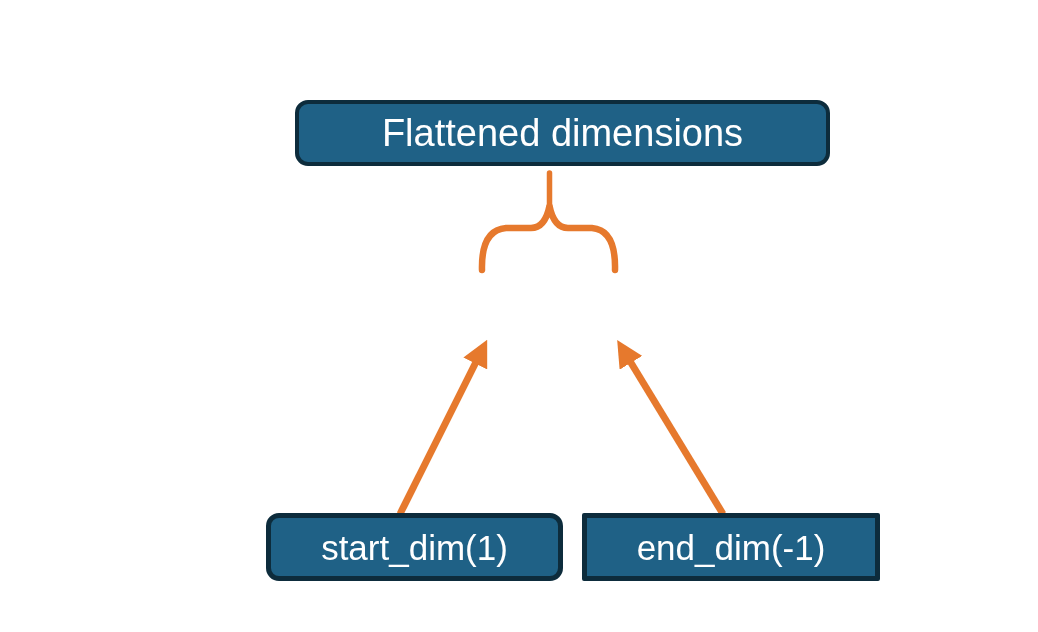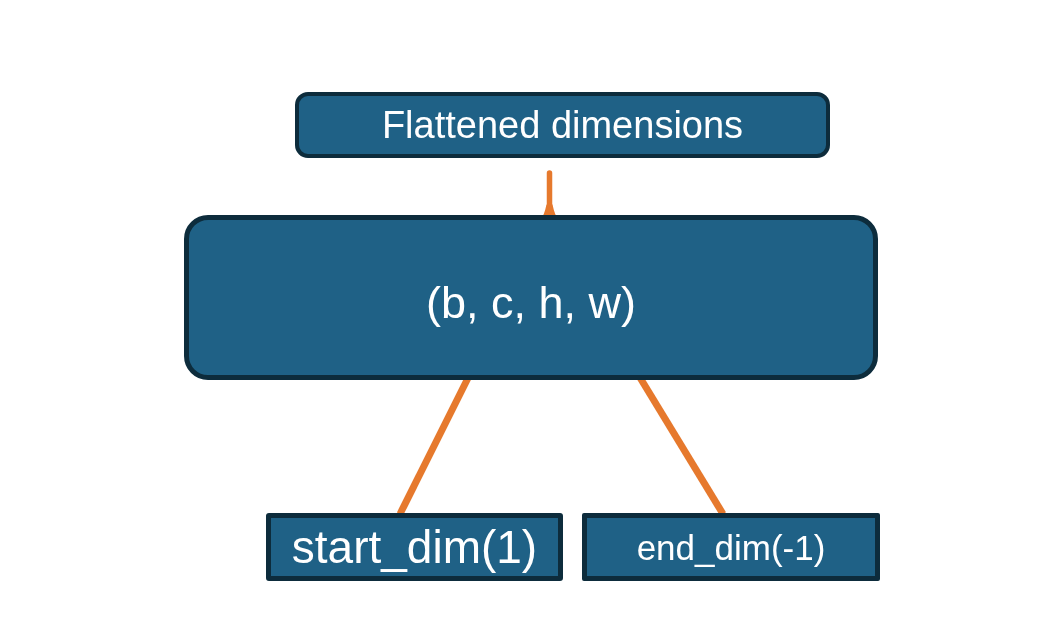--- a/index.html
+++ b/index.html
@@ -29,44 +29,44 @@
     background: var(--box-fill, #1f6186);
     border: 4px solid var(--box-border, #0d2c3c);
     color: var(--text-color, #ffffff);
     display: flex;
     align-items: center;
     justify-content: center;
     text-align: center;
   }
   .title-box {
     left: 295px;
-    top: 92px;
+    top: 100px;
     width: 535px;
     height: 66px;
     border-radius: 13px;
     font-size: 38px;
   }
   .main-box {
     left: 184px;
     top: 215px;
     width: 694px;
     height: 165px;
     border-width: 5px;
     border-radius: 24px;
     font-size: 45px;
     padding-top: 10px;
   }
   .start-box {
     left: 266px;
     top: 513px;
     width: 297px;
     height: 68px;
-    border-radius: 3px;
+    border-radius: 13px;
     border-width: 5px;
-    font-size: 46px;
+    font-size: 35px;
   }
   .end-box {
     left: 582px;
     top: 513px;
     width: 298px;
     height: 68px;
     border-radius: 2px;
     border-width: 5px;
     font-size: 35px;
   }
@@ -99,23 +99,20 @@
 
     <line x1="400" y1="514" x2="483" y2="348" class="orange-stroke" stroke-width="7" marker-end="url(#arrowhead)" stroke="#e6792d"></line>
 
     <line x1="723" y1="514" x2="622" y2="348" class="orange-stroke" stroke-width="7" marker-end="url(#arrowhead)" stroke="#e6792d"></line>
   </svg>
 
   <div class="box title-box">
     <span>Flattened dimensions</span>
   </div>
 
-  <div class="box main-box">
-    <span>(b, c, h, w)</span>
-  </div>
 
   <div class="box start-box">
     <span>start_dim(1)</span>
   </div>
 
   <div class="box end-box">
     <span>end_dim(-1)</span>
   </div>
 
 </div>

